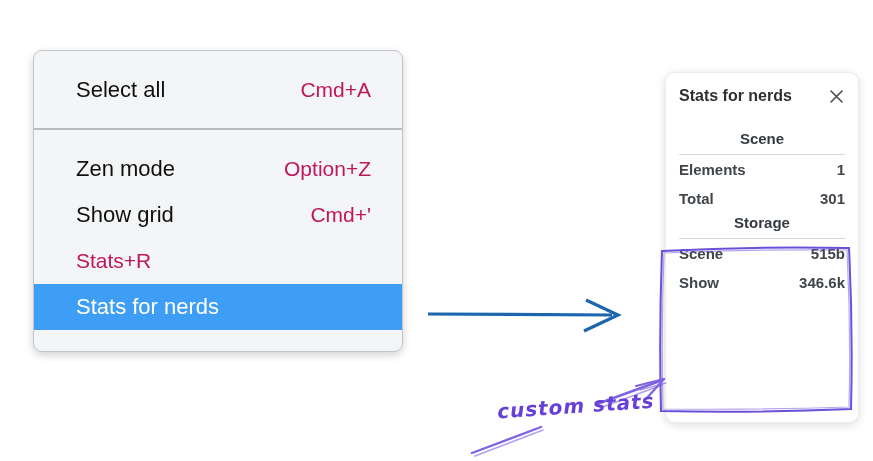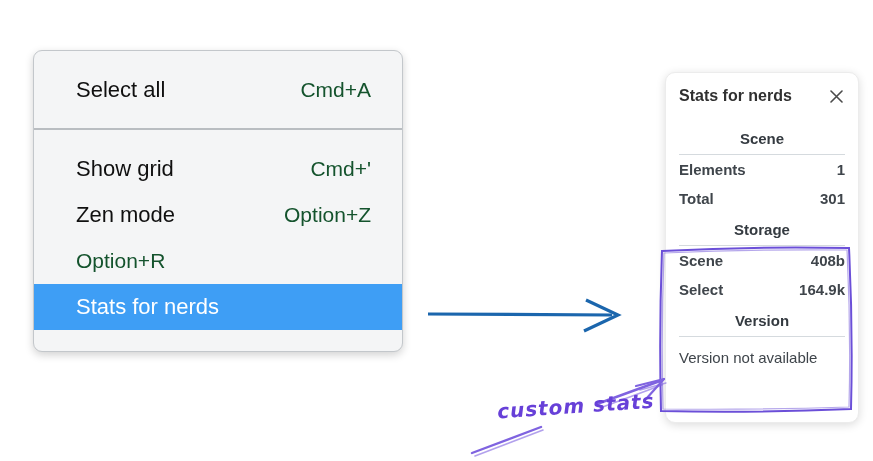--- a/index.html
+++ b/index.html
@@ -14,37 +14,37 @@
     background:#f4f5f6; border:1px solid #c3c7cb; border-radius:9px;
     box-shadow:0 3px 8px rgba(0,0,0,0.18); box-sizing:border-box; overflow:hidden;
   }
   .menu-sec-top { padding:16px 0 15px; }
   .menu-divider { height:2px; background:#b9bdc1; }
   .menu-sec-bottom { padding:16px 0 21px; }
   .menu-item {
     height:46px; display:flex; align-items:center; justify-content:space-between;
     padding:0 31px 0 42px; font-size:22px; color:#101010; cursor:default;
   }
-  .menu-item .shortcut { color:#14532d; font-size:21px; }
+  .menu-item .shortcut { color:#be185d; font-size:21px; }
   .menu-item.highlighted { background:#3e9ef5; color:#ffffff; }
   .menu-item.highlighted .shortcut { color:rgba(255,255,255,0.72); }
 
   
   .panel {
     position:absolute; left:665px; top:72px; width:194px; height:351px;
     background:#ffffff; border:1px solid #ececec; border-radius:10px;
     box-shadow:0 2px 10px rgba(0,0,0,0.14); box-sizing:border-box;
     padding:0 13px; color:#343a40;
   }
   .panel-header { display:flex; justify-content:space-between; align-items:center; padding-top:14px; }
   .panel-title { font-weight:bold; font-size:16px; color:#303030; }
   .close-btn { width:18px; height:18px; display:flex; align-items:center; justify-content:center; cursor:pointer; }
   .p-heading { text-align:center; font-weight:bold; font-size:15px; line-height:20px; }
   .mt-first { margin-top:24px; }
-  .mt-next { margin-top:7px; }
+  .mt-next { margin-top:0; }
   .p-divider { height:1px; background:#d5dade; margin-top:5px; }
   .p-row { display:flex; justify-content:space-between; align-items:center; height:29px; font-size:15px; color:#3f454b;font-weight:bold; }
   .p-note { height:29px; display:flex; align-items:center; font-size:15px; color:#3f454b; margin-top:6px; }
 
   
   .overlay { position:absolute; left:0; top:0; pointer-events:none; }
   .custom-stats {
     position:absolute; left:497px; top:394px;
     font-family:"DejaVu Sans", sans-serif; font-style:italic; font-weight:bold;
     font-size:20px; letter-spacing:1px; color:#6740d8; transform:rotate(-4deg);
@@ -58,29 +58,29 @@
   <div class="menu">
     <div class="menu-sec-top">
       <div class="menu-item">
         <span>Select all</span>
         <span class="shortcut">Cmd+A</span>
       </div>
     </div>
     <div class="menu-divider"></div>
     <div class="menu-sec-bottom">
       <div class="menu-item">
+        <span>Zen mode</span>
+        <span class="shortcut">Option+Z</span>
+      </div>
+      <div class="menu-item">
         <span>Show grid</span>
         <span class="shortcut">Cmd+'</span>
       </div>
       <div class="menu-item">
-        <span>Zen mode</span>
-        <span class="shortcut">Option+Z</span>
-      </div>
-      <div class="menu-item">
-        <span class="shortcut">Option+R</span>
+        <span class="shortcut">Stats+R</span>
       </div>
       <div class="menu-item highlighted">
         <span>Stats for nerds</span>
       </div>
     </div>
   </div>
 
   <div class="panel">
     <div class="panel-header">
       <span class="panel-title">Stats for nerds</span>
@@ -102,33 +102,28 @@
         <span>Total</span>
         <span>301</span>
       </div>
     </div>
 
     <div>
       <div class="p-heading mt-next">Storage</div>
       <div class="p-divider"></div>
       <div class="p-row">
         <span>Scene</span>
-        <span>408b</span>
+        <span>515b</span>
       </div>
       <div class="p-row">
-        <span>Select</span>
-        <span>164.9k</span>
+        <span>Show</span>
+        <span>346.6k</span>
       </div>
     </div>
 
-    <div>
-      <div class="p-heading mt-next">Version</div>
-      <div class="p-divider"></div>
-      <div class="p-note">Version not available</div>
-    </div>
   </div>
 
   <svg class="overlay" width="873" height="461" viewBox="0 0 873 461">
 
     <g stroke="#1b66ad" fill="none">
       <path d="M428 314 L612 315" stroke-width="3.2"></path>
       <path d="M586 300 L618 315 L584 331" stroke-width="3.2"></path>
     </g>
 
     <g stroke="#6b4fd8" fill="none" stroke-linecap="round">

